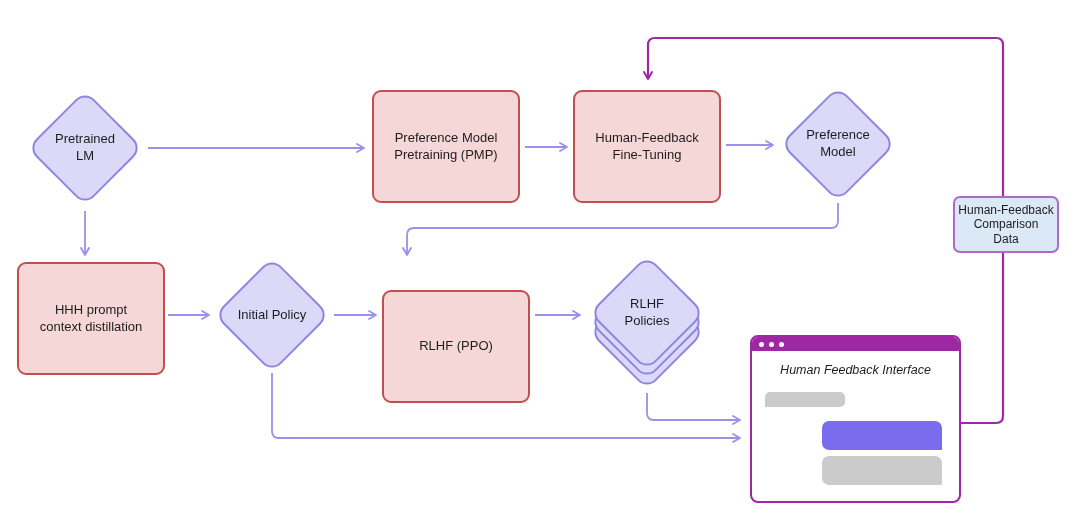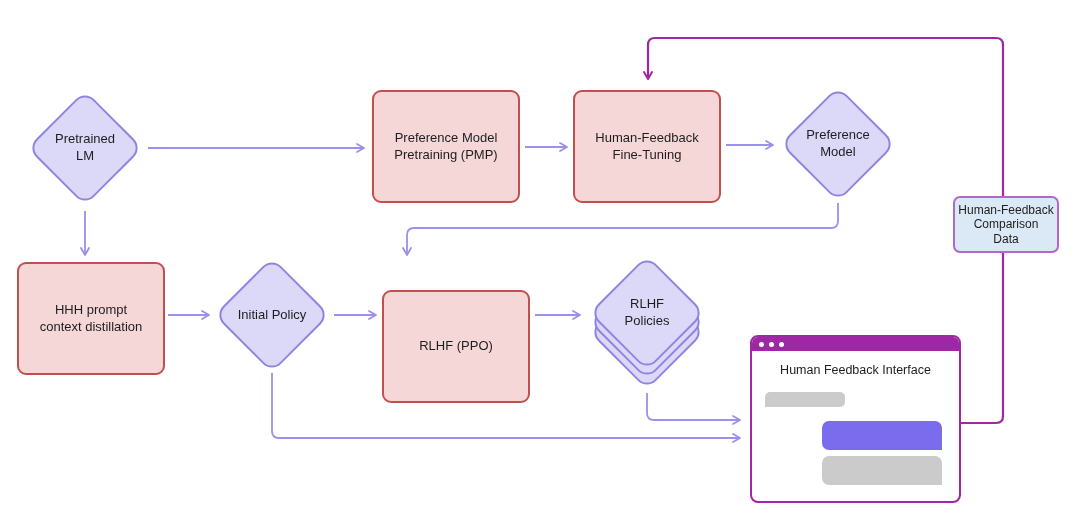--- a/index.html
+++ b/index.html
@@ -41,20 +41,21 @@
     display:flex; align-items:center; justify-content:center;
   }
   .data-box .node-label { font-size:12px; line-height:1.22; }
 
   
   .window {
     position:absolute; z-index:2; box-sizing:border-box;
     left:750px; top:335px; width:211px; height:168px;
     background:#ffffff; border:2.5px solid #9e27a4; border-radius:8px;
     overflow:hidden;
+    font-style:italic;
   }
   .titlebar {
     height:14px; background:#9e27a4;
     display:flex; align-items:center; gap:5px; padding-left:7px;
   }
   .dot { width:5px; height:5px; border-radius:50%; background:#ffffff; }
   .win-title { margin-top:12px; text-align:center; font-size:12.5px; color:#1d1d1f; }
 
   .bubble { position:absolute; }
   .bubble.gray   { background:#cbcbcb; }

